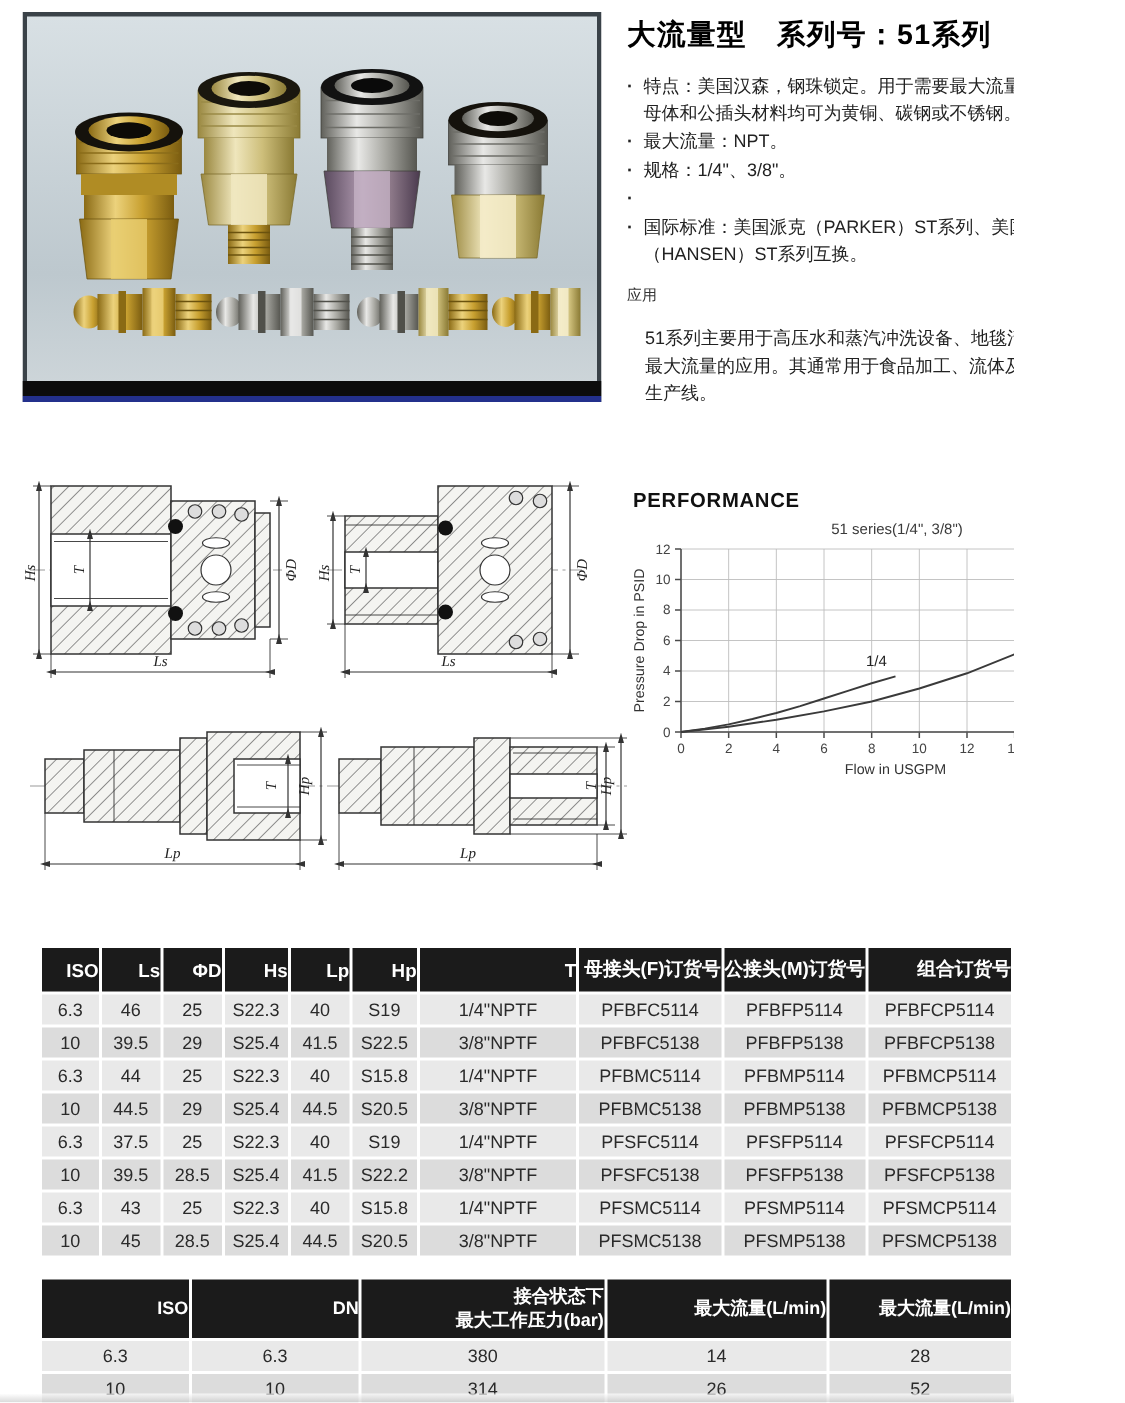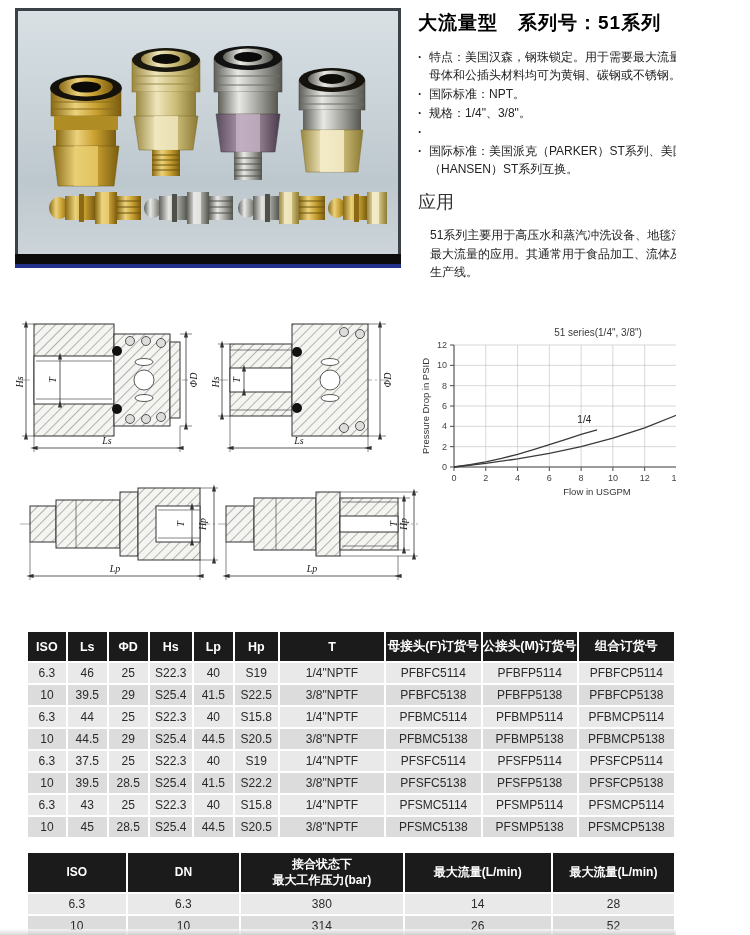--- a/index.html
+++ b/index.html
@@ -8,21 +8,21 @@
 
   
   .photo{position:absolute;left:15px;top:8px;width:386px;height:260px;}
 
   
   .info{position:absolute;left:418px;top:10px;width:330px;}
   .title{font-size:19px;font-weight:bold;letter-spacing:1px;margin:0 0 12px 0;color:#000;}
   .features{list-style:none;margin:0;padding:0;}
   .features li{display:flex;font-size:12px;line-height:1.5;margin:1px 0;color:#222;}
   .features .bullet{width:11px;flex:none;font-weight:bold;}
-  .app-heading{font-size:18px;font-weight:normal;color:#333;margin:12px 0 6px 0;}
+  .app-heading{font-size:10px;font-weight:normal;color:#333;margin:12px 0 6px 0;}
   .app-text{font-size:12px;line-height:1.55;margin:12px;color:#222;}
 
   
   .drawings{position:absolute;left:12px;top:306px;}
   .hatch{fill:url(#hatchp);stroke:#333;stroke-width:1;}
   .bore{fill:#fff;stroke:#333;stroke-width:1;}
   .bore2{fill:#fff;stroke:#333;stroke-width:.8;}
   .ball{fill:#ddd;stroke:#333;stroke-width:.8;}
   .oring{fill:#111;}
   .cl{stroke:#999;stroke-width:.8;stroke-dasharray:10 3 2 3;}
@@ -39,21 +39,21 @@
   #perf-chart .axis{stroke:#4a4a4a;stroke-width:1;}
   #perf-chart .curve{fill:none;stroke:#3a3a3a;stroke-width:1.3;}
   #perf-chart text{font-family:"Liberation Sans","DejaVu Sans",sans-serif;}
   #perf-chart .tick{font-size:9px;fill:#444;text-anchor:middle;}
   #perf-chart .ty{text-anchor:end;}
   #perf-chart .slabel{font-size:10px;fill:#222;text-anchor:middle;}
   #perf-chart .alabel{font-size:9.5px;fill:#333;text-anchor:middle;}
 
   
   .tbl{position:absolute;border-collapse:separate;border-spacing:2px;table-layout:fixed;}
-  .tbl th{background:#1b1b1b;color:#fff;font-weight:bold;text-align:center;}
+  .tbl th{background:#1b1b1b;color:#fff;font-weight:bold;text-align:right;}
   .tbl td{background:#e9e9e9;color:#2a2a2a;text-align:center;}
   .tbl tbody tr:nth-child(even) td{background:#dcdcdc;}
   .main{left:26px;top:630px;font-size:12px;}
   .main th{font-size:12.5px;padding:6px 0;}
   .main td{padding:3px 0;}
   .spec{left:26px;top:851px;font-size:12px;}
   .spec th{font-size:12px;padding:4px 0;line-height:1.3;}
   .spec td{padding:3px 0;}
   .scan-shadow{position:absolute;left:0;top:929px;width:750px;height:6px;
                background:linear-gradient(#ffffff,#c9c9c9);opacity:.7;}
@@ -209,21 +209,21 @@
 
   <div class="info">
     <h1 class="title">大流量型　系列号：51系列</h1>
     <ul class="features">
         <li>
           <span class="bullet">·</span>
           <span class="ftext">特点：美国汉森，钢珠锁定。用于需要最大流量的应用。其母体和公插头材料均可为黄铜、碳钢或不锈钢。</span>
         </li>
         <li>
           <span class="bullet">·</span>
-          <span class="ftext">国际标准：NPT。</span>
+          <span class="ftext">最大流量：NPT。</span>
         </li>
         <li>
           <span class="bullet">·</span>
           <span class="ftext">规格：1/4"、3/8"。</span>
         </li>
         <li>
           <span class="bullet">·</span>
         </li>
         <li>
           <span class="bullet">·</span>
@@ -355,20 +355,21 @@
         <text class="dlab" transform="translate(189,60) rotate(-90)">Hp</text>
         <line class="thin" x1="8" y1="78" x2="8" y2="116"></line>
           <line class="thin" x1="180" y1="92" x2="180" y2="116"></line>
         <line class="dim" x1="8" y1="112" x2="180" y2="112"></line>
         <text class="dlab" x="94" y="108">Lp</text>
       </g>
     </svg>
   </div>
 
   <div class="performance">
+    <h3 class="perf-heading">PERFORMANCE</h3>
     <div class="chart-title">51 series(1/4", 3/8")</div>
     <svg id="perf-chart" width="328" height="160" viewBox="0 0 328 160">
         <line class="grid" x1="34" y1="6" x2="34" y2="128"></line>
         <line class="axis" x1="34" y1="128" x2="34" y2="132"></line>
         <text class="tick" x="34" y="142">0</text>
         <line class="grid" x1="65.77777777777777" y1="6" x2="65.77777777777777" y2="128"></line>
         <line class="axis" x1="65.77777777777777" y1="128" x2="65.77777777777777" y2="132"></line>
         <text class="tick" x="65.77777777777777" y="142">2</text>
         <line class="grid" x1="97.55555555555554" y1="6" x2="97.55555555555554" y2="128"></line>
         <line class="axis" x1="97.55555555555554" y1="128" x2="97.55555555555554" y2="132"></line>

